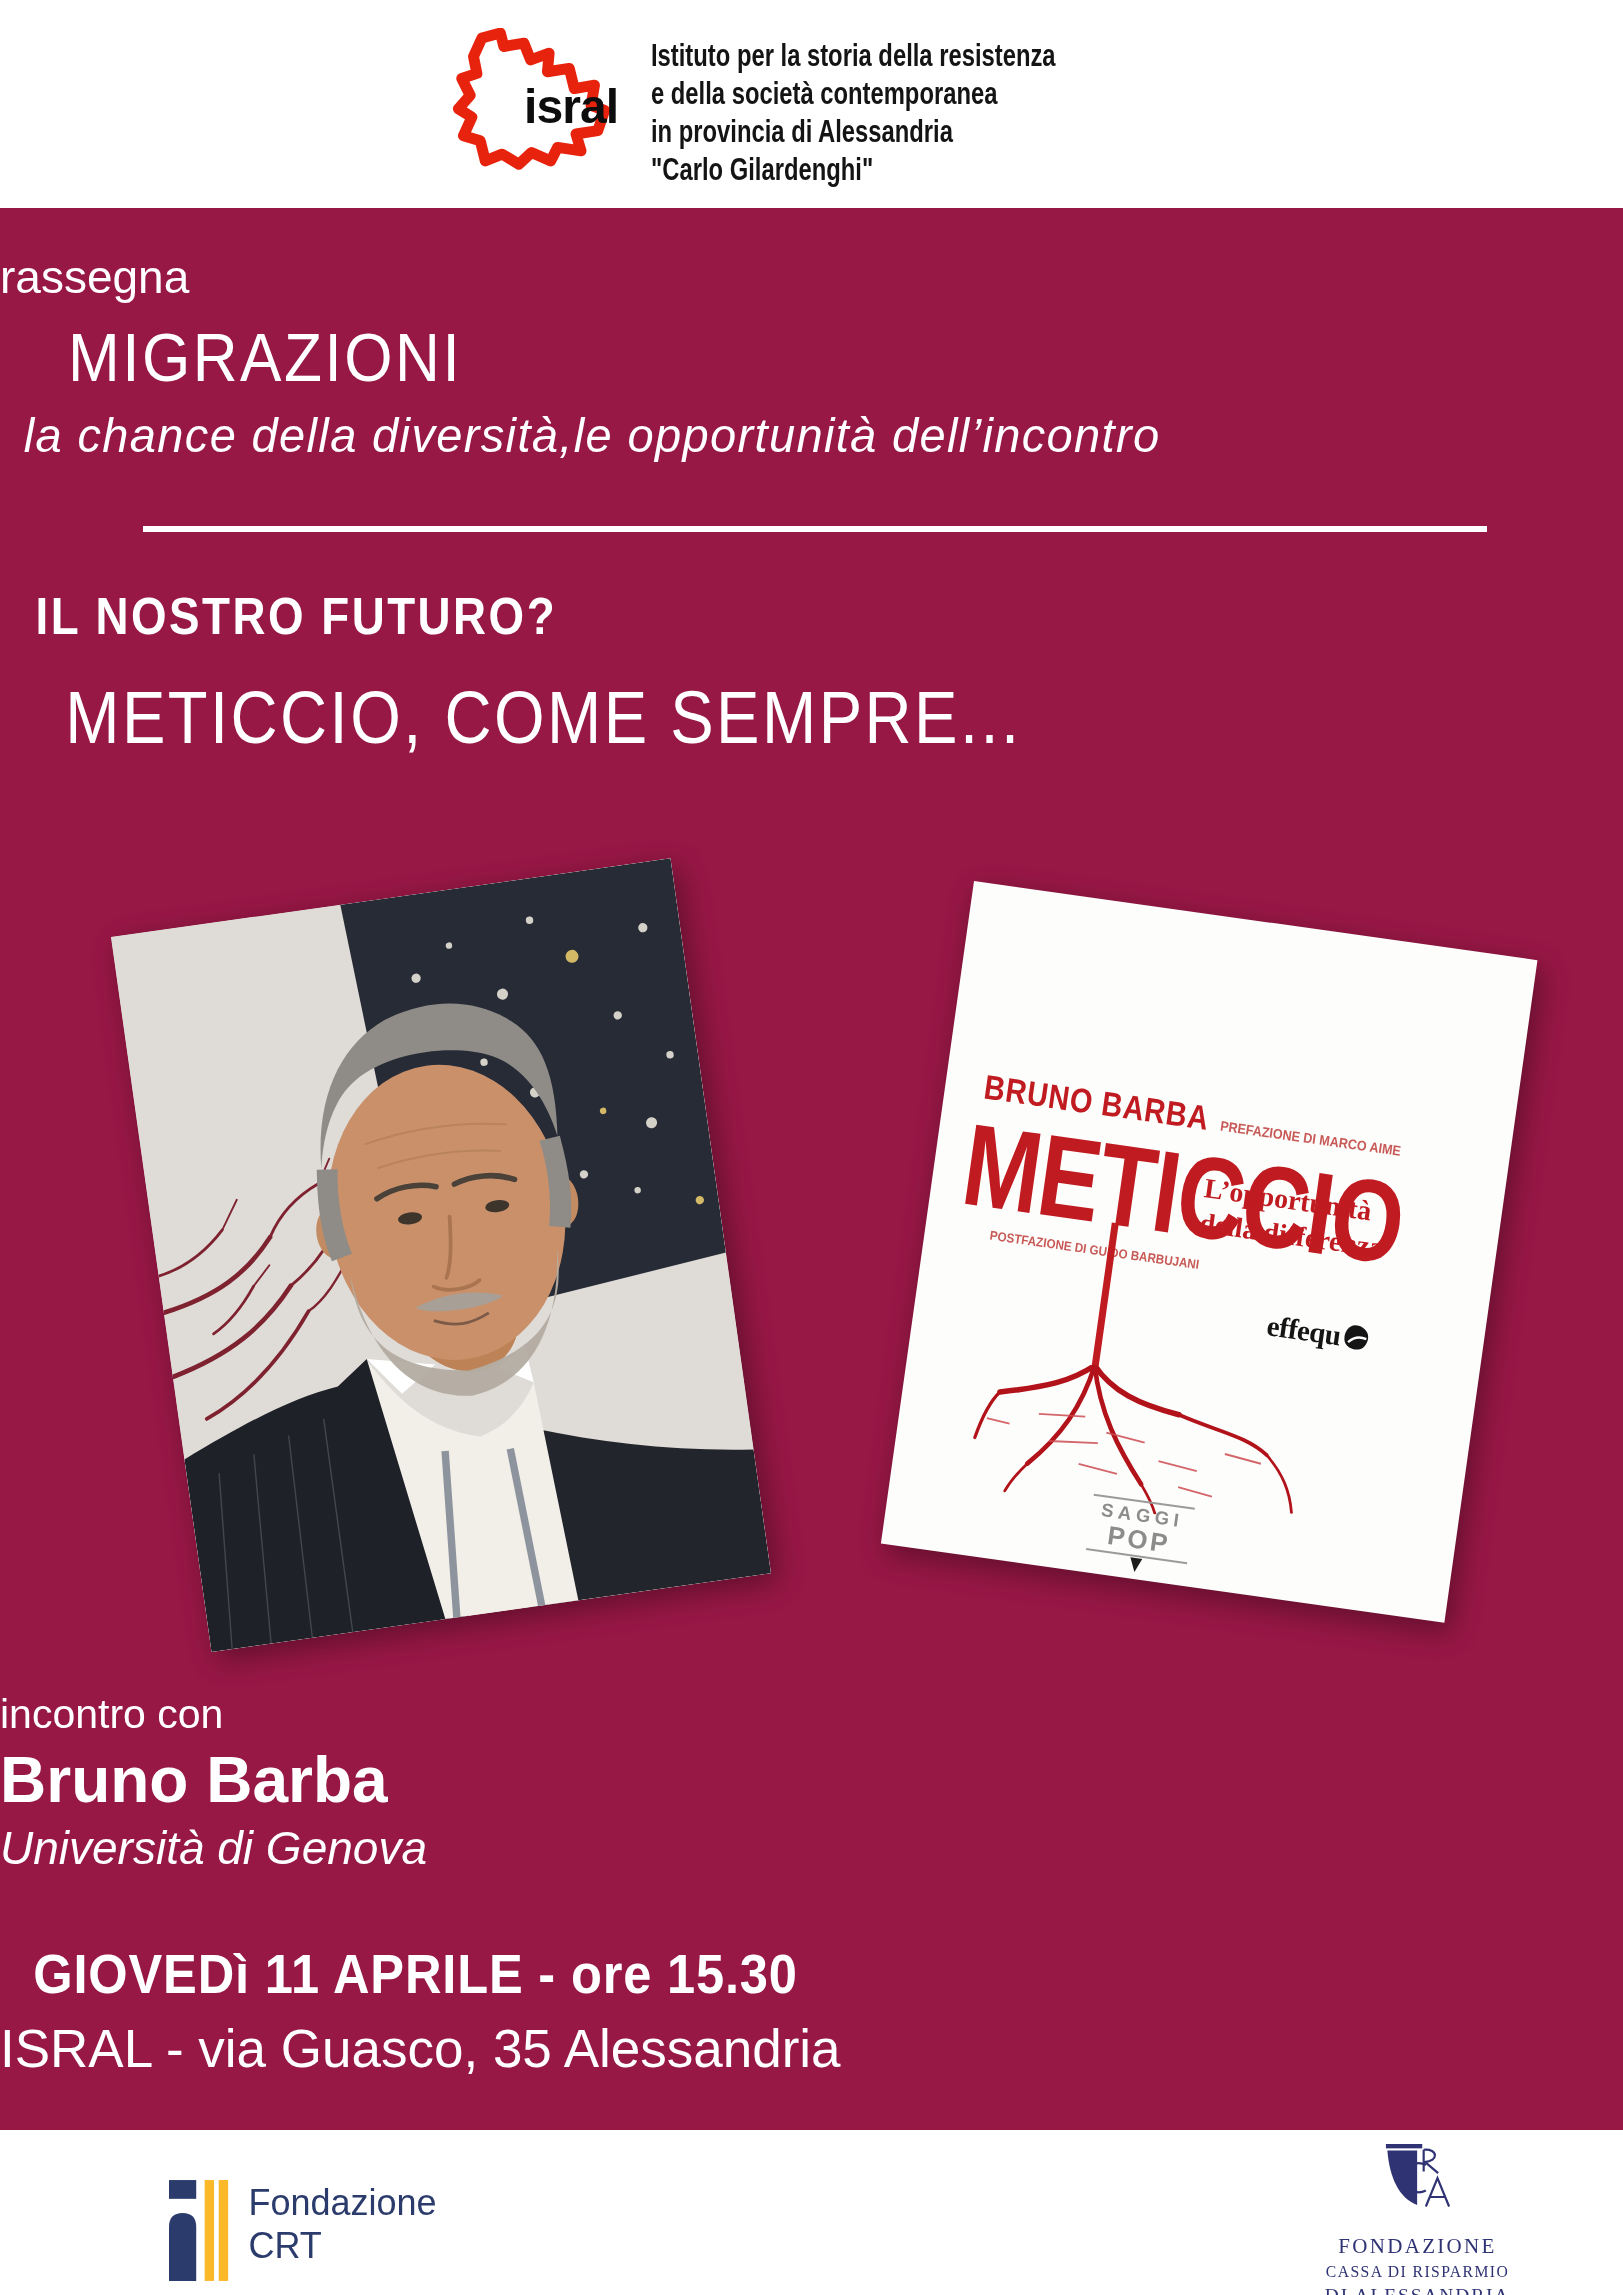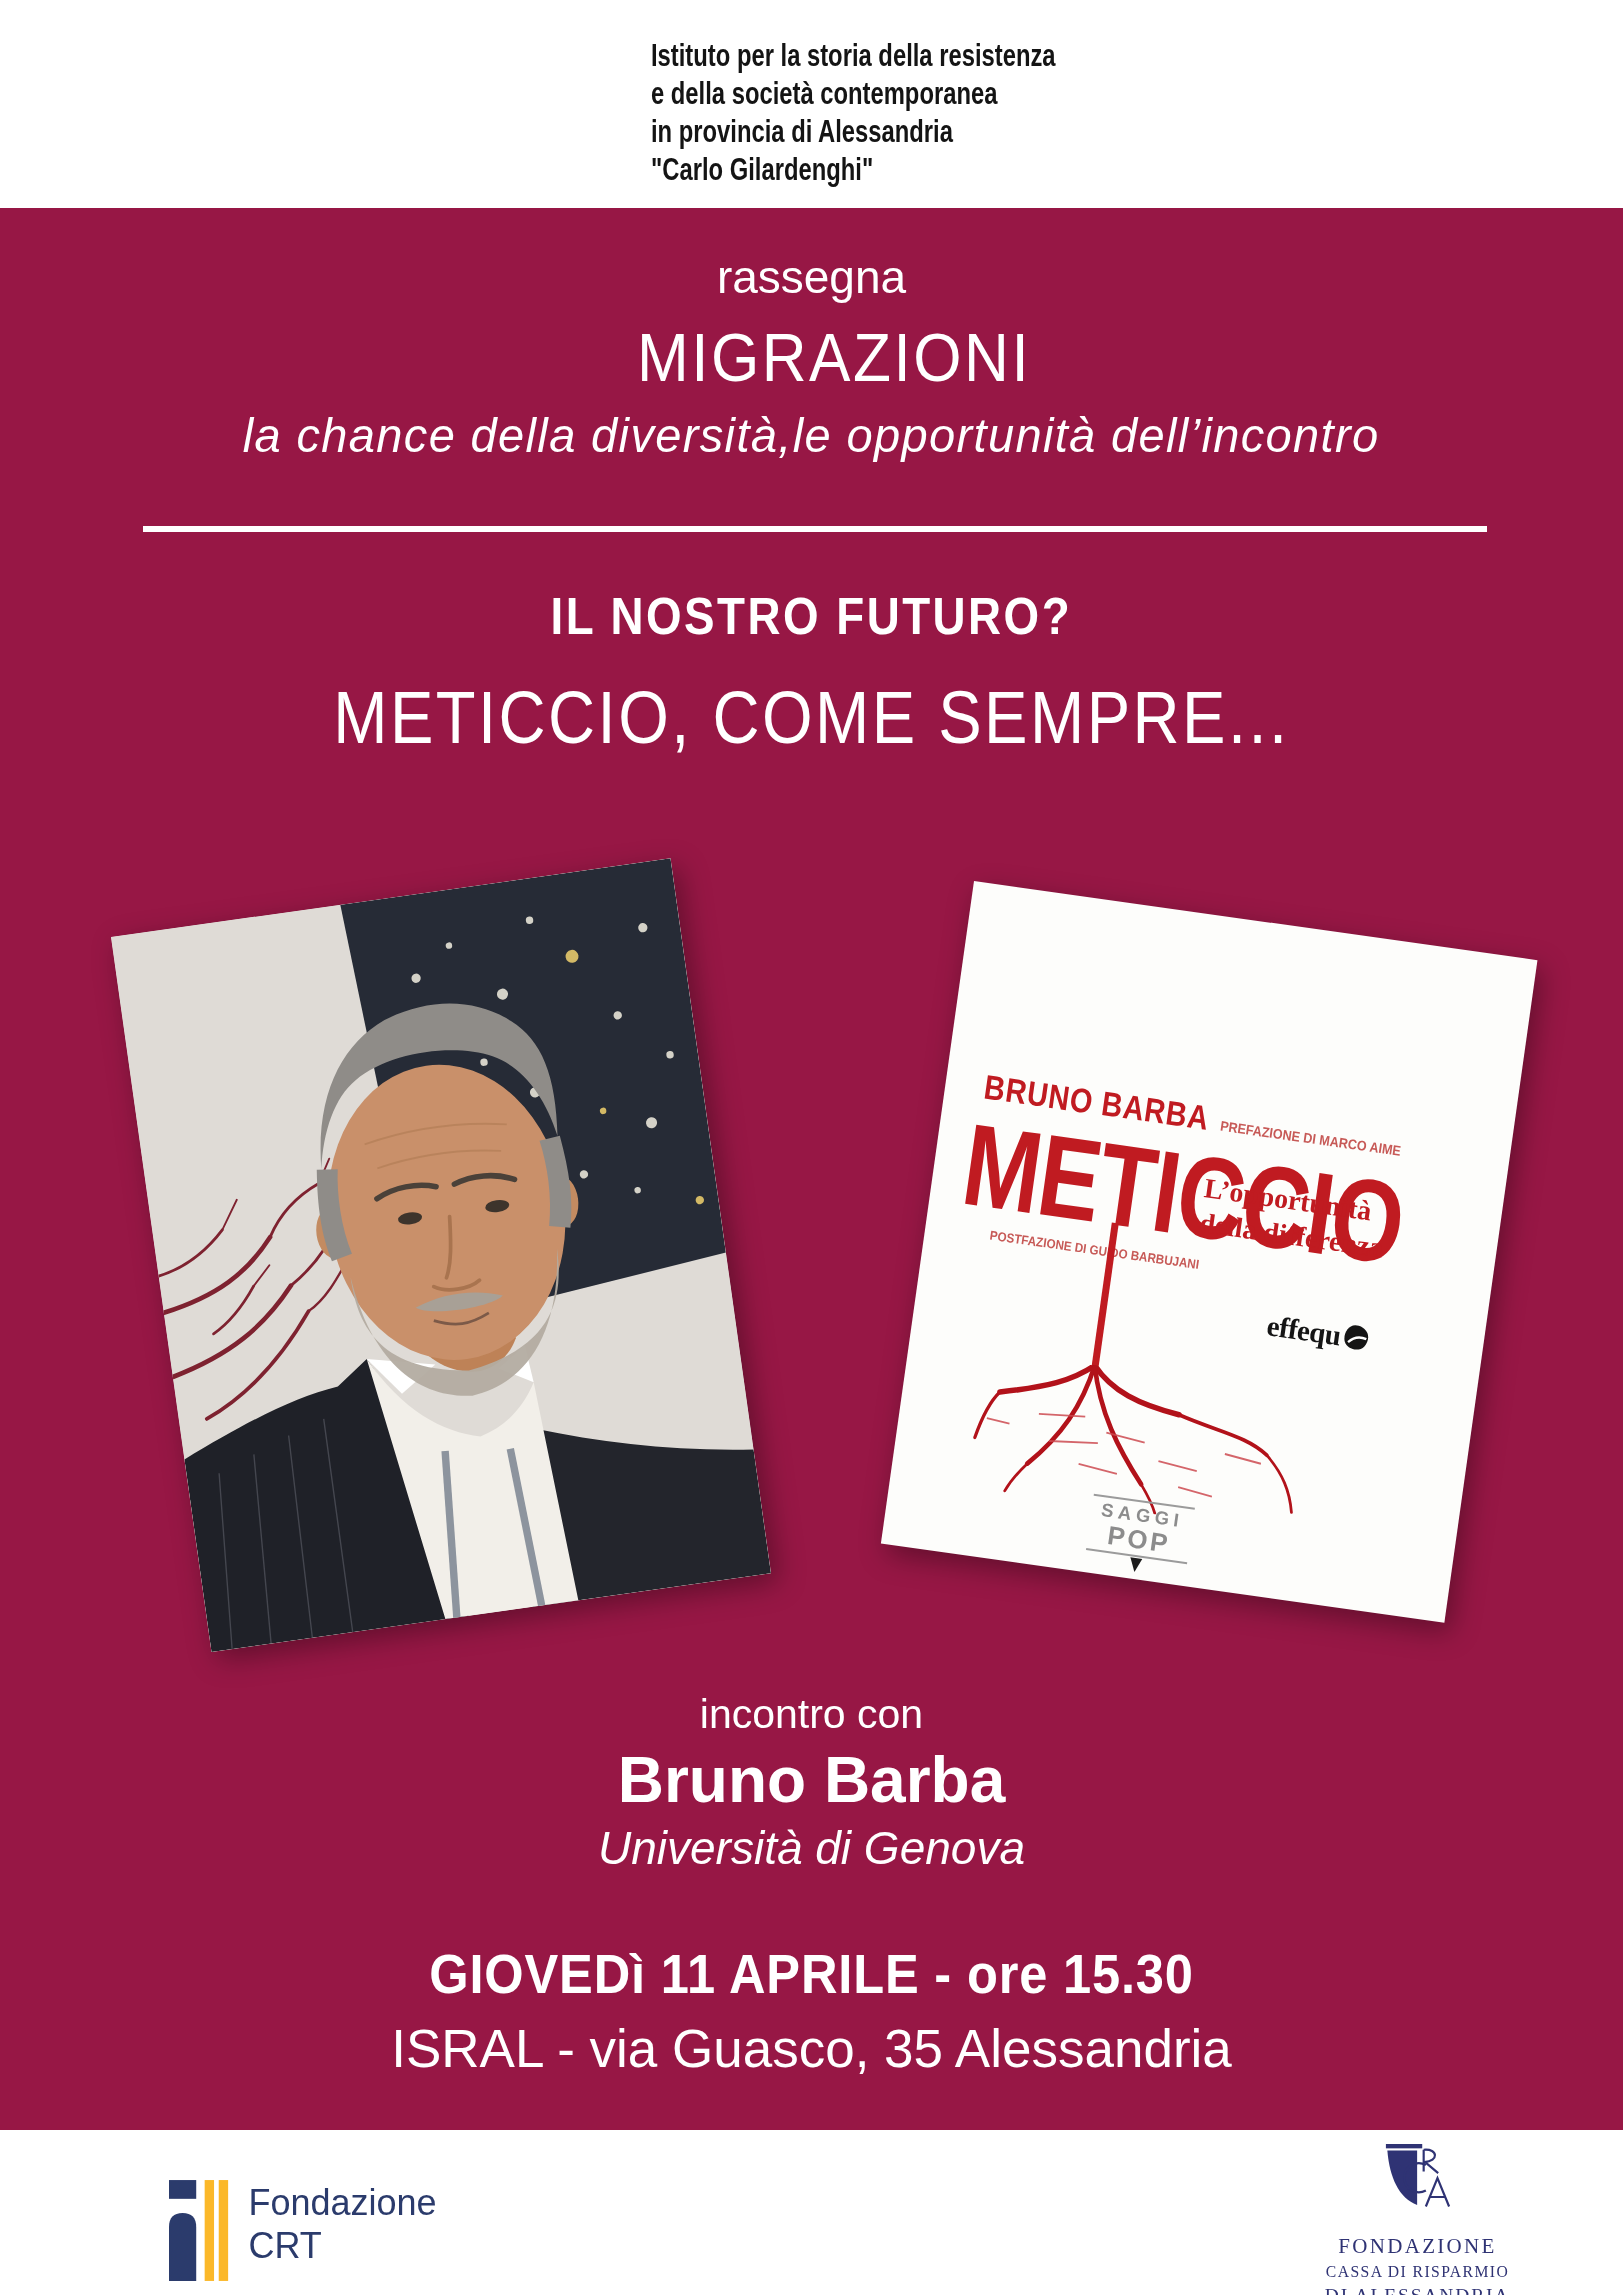--- a/index.html
+++ b/index.html
@@ -16,21 +16,21 @@
   .band-top{position:absolute;left:0;top:0;width:1623px;height:208px;background:#fff;}
   .isral-logo{position:absolute;left:450px;top:18.5px;width:213px;height:167px;}
   .isral-map{position:absolute;left:0;top:9.3px;width:168px;height:143px;}
   .isral-word{position:absolute;left:74px;top:60px;font-size:48px;font-weight:bold;
     letter-spacing:-0.9px;color:#0d0d0d;}
   .institute{position:absolute;left:651px;top:36px;color:#141414;font-weight:bold;
     font-size:30.5px;line-height:38px;transform:scaleX(.78);transform-origin:left top;white-space:nowrap;}
 
   
   .band-maroon{position:absolute;left:0;top:208px;width:1623px;height:1922px;background:var(--maroon,#971745);}
-  .center-line{position:absolute;left:0;right:0;text-align:center;color:#fff;white-space:nowrap;}
+  .center-line{position:absolute;left:0;right:0;text-align:left;color:#fff;white-space:nowrap;}
   .cond{display:inline-block;white-space:nowrap;}
 
   .kicker{top:42px;font-size:46px;}
   .series-title{top:110px;font-size:69px;letter-spacing:2.8px;margin-left:46px;}
   .series-title .cond{transform:scaleX(.9);}
   .series-subtitle{top:199px;font-size:49px;font-style:italic;letter-spacing:1.4px;}
   .series-subtitle .cond{transform:scaleX(.96);}
   .divider{position:absolute;left:143px;top:318px;width:1344px;height:5.6px;background:#fff;}
   .event-title1{top:378px;font-size:52px;font-weight:bold;letter-spacing:2.8px;}
   .event-title2{top:467px;font-size:74px;font-weight:normal;letter-spacing:2.8px;}
@@ -83,20 +83,26 @@
   .cra-t1{font-family:"Liberation Serif",serif;font-size:21px;letter-spacing:2.3px;margin-top:12px;}
   .cra-t2{font-family:"Liberation Serif",serif;font-size:15.7px;letter-spacing:1.4px;margin-top:4.6px;}
   .cra-t3{font-family:"Liberation Serif",serif;font-size:19.4px;letter-spacing:1.9px;margin-top:3.7px;}
 </style>
 </head>
 <body>
 
 <div class="poster">
 
   <header class="band-top">
+    <div class="isral-logo">
+      <svg class="isral-map" viewBox="0 0 200 170" preserveAspectRatio="none">
+        <path d="M38,12 L60,6 L64,22 L88,18 L96,38 L118,30 L116,52 L142,48 L148,72 L172,68 L168,92 L184,98 L176,122 L150,126 L156,146 L128,142 L120,158 L97,148 L82,162 L62,150 L42,158 L36,134 L16,128 L26,106 L10,96 L24,80 L14,60 L32,54 L28,34 Z" fill="#ffffff" stroke="#E8230D" stroke-width="13" stroke-linejoin="round"></path>
+      </svg>
+      <span class="isral-word">isral</span>
+    </div>
     <div class="institute">
       <div>Istituto per la storia della resistenza</div>
       <div>e della società contemporanea</div>
       <div>in provincia di Alessandria</div>
       <div>"Carlo Gilardenghi"</div>
     </div>
   </header>
 
   <main class="band-maroon">
 

